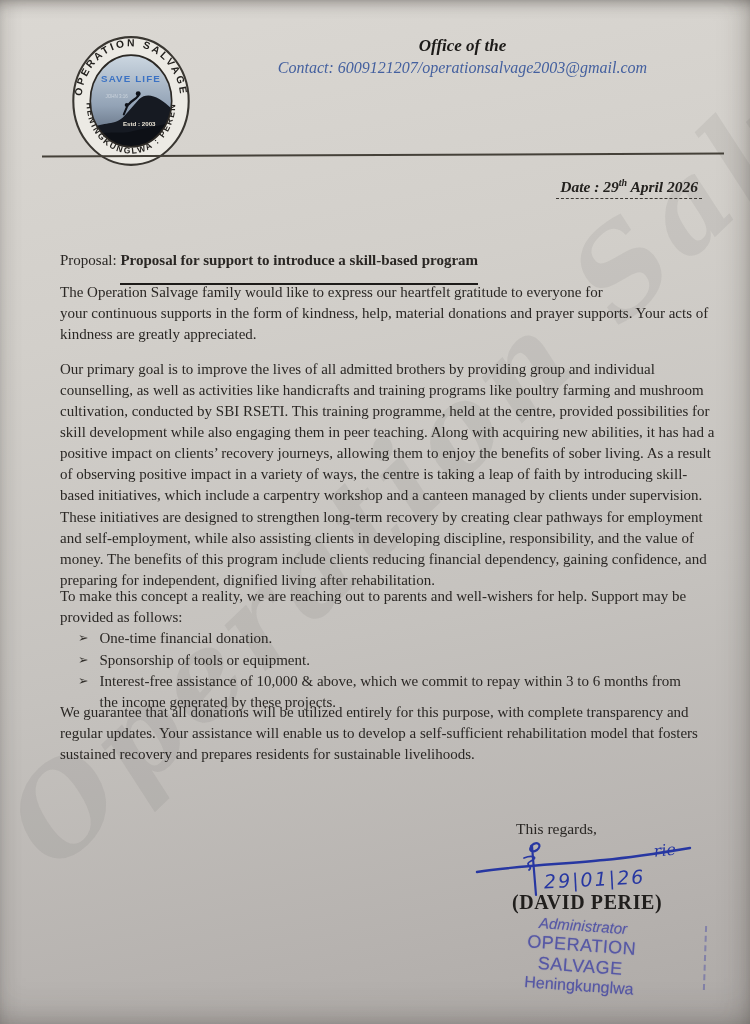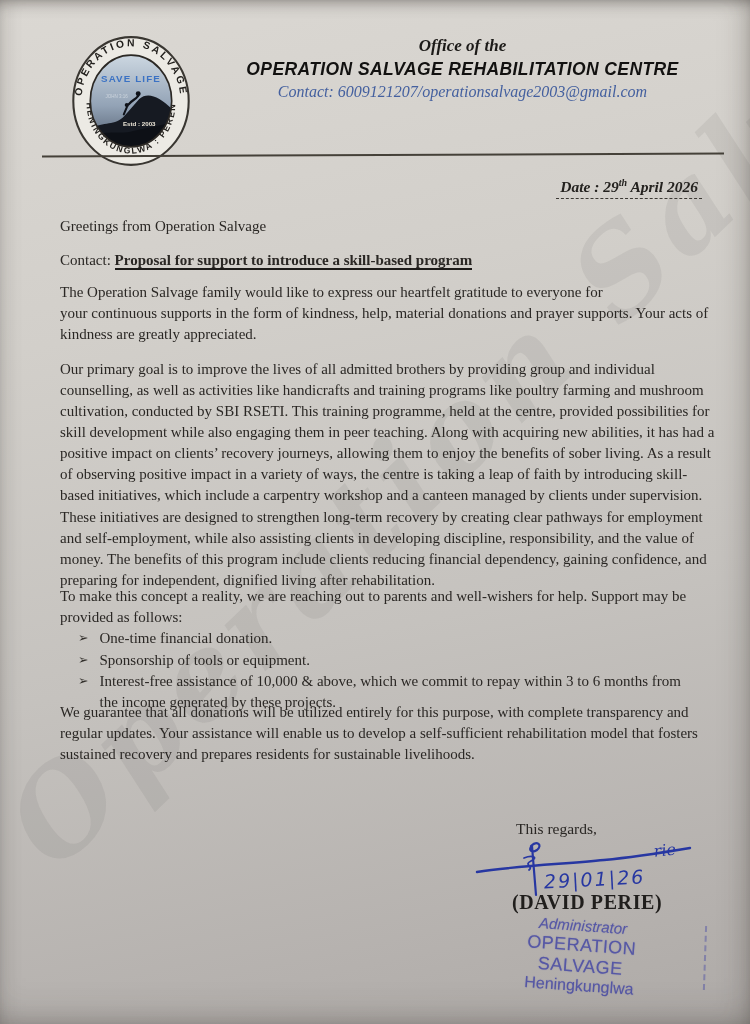--- a/index.html
+++ b/index.html
@@ -25,21 +25,21 @@
   .divider{position:absolute;left:42px;top:154px;width:682px;border-top:2.2px solid #454139;
     transform:rotate(-.25deg);}
   
   .dateline{position:absolute;top:177px;right:48px;font:italic 700 15.5px "Liberation Serif",serif;
     color:#24221f;border-bottom:1.8px dashed #3c3934;padding:0 4px 2px 4px;}
   .dateline sup{font-size:10px;}
   
   .blk{position:absolute;left:60px;width:655px;font-size:15px;line-height:21px;white-space:pre-line;}
   .greeting{top:216px;}
   .subjectline{top:250px;white-space:normal;}
-  .subjectline .subj{font-weight:700;border-bottom:2px solid #1d1b19;padding-bottom:0;}
+  .subjectline .subj{font-weight:700;border-bottom:2px solid #1d1b19;padding-bottom:15px;}
   .p1{top:282px;}
   .p2{top:359px;}
   .p3{top:507px;}
   .p4{top:586px;}
   .support-list{position:absolute;left:78px;top:628px;width:625px;list-style:none;margin:0;padding:0;
     font-size:15px;line-height:20.5px;}
   .support-list li{display:flex;gap:11px;margin-bottom:1px;}
   .support-list .marker{font-family:"DejaVu Sans",sans-serif;font-size:12.5px;line-height:20.5px;
     color:#33302c;flex:0 0 auto;}
   .closing{top:702px;}
@@ -95,31 +95,29 @@
       <path d="M 56,72 L 53,79" stroke="#0f1219" stroke-width="2" fill="none" stroke-linecap="round"></path>
       <text x="60" y="48" text-anchor="middle" font-family="Liberation Sans, DejaVu Sans, sans-serif" font-size="9.5" font-weight="700" fill="#3b72c4" letter-spacing="1.1">SAVE LIFE</text>
       <text x="46" y="63" text-anchor="middle" font-family="Liberation Sans, DejaVu Sans, sans-serif" font-size="4.4" fill="#cdd5de">JOHN 3:16</text>
       <text x="68" y="90" text-anchor="middle" font-family="Liberation Sans, DejaVu Sans, sans-serif" font-size="6" font-weight="700" fill="#ece6d7">Estd : 2003</text>
     </g>
     <ellipse cx="60" cy="66" rx="39.5" ry="44.5" fill="none" stroke="#2b2824" stroke-width="1.6"></ellipse>
   </svg>
 
   <div class="lh-text">
     <div class="office">Office of the</div>
-    <div class="orgname">OPERATION SALVAGE REHABILITATION CENTRE</div>
     <div class="contact">Contact: 6009121207/operationsalvage2003@gmail.com</div>
   </div>
 
   <div class="divider"></div>
 
   <div class="dateline"><span>Date : 29</span><sup>th</sup><span> April 2026</span></div>
 
-  <div class="blk greeting">Greetings from Operation Salvage</div>
 
-  <div class="blk subjectline"><span>Contact: </span><span class="subj">Proposal for support to introduce a skill-based program</span></div>
+  <div class="blk subjectline"><span>Proposal: </span><span class="subj">Proposal for support to introduce a skill-based program</span></div>
 
   <div class="blk p1">The Operation Salvage family would like to express our heartfelt gratitude to everyone for
 your continuous supports in the form of kindness, help, material donations and prayer supports. Your acts of kindness are greatly appreciated.</div>
   <div class="blk p2">Our primary goal is to improve the lives of all admitted brothers by providing group and individual counselling, as well as activities like handicrafts and training programs like poultry farming and mushroom cultivation, conducted by SBI RSETI. This training programme, held at the centre, provided possibilities for skill development while also engaging them in peer teaching. Along with acquiring new abilities, it has had a positive impact on clients’ recovery journeys, allowing them to enjoy the benefits of sober living. As a result of observing positive impact in a variety of ways, the centre is taking a leap of faith by introducing skill-based initiatives, which include a carpentry workshop and a canteen managed by clients under supervision.</div>
   <div class="blk p3">These initiatives are designed to strengthen long-term recovery by creating clear pathways for employment and self-employment, while also assisting clients in developing discipline, responsibility, and the value of money. The benefits of this program include clients reducing financial dependency, gaining confidence, and preparing for independent, dignified living after rehabilitation.</div>
   <div class="blk p4">To make this concept a reality, we are reaching out to parents and well-wishers for help. Support may be provided as follows:</div>
 
   <ul class="support-list">
     <li>
       <span class="marker">➢</span>

